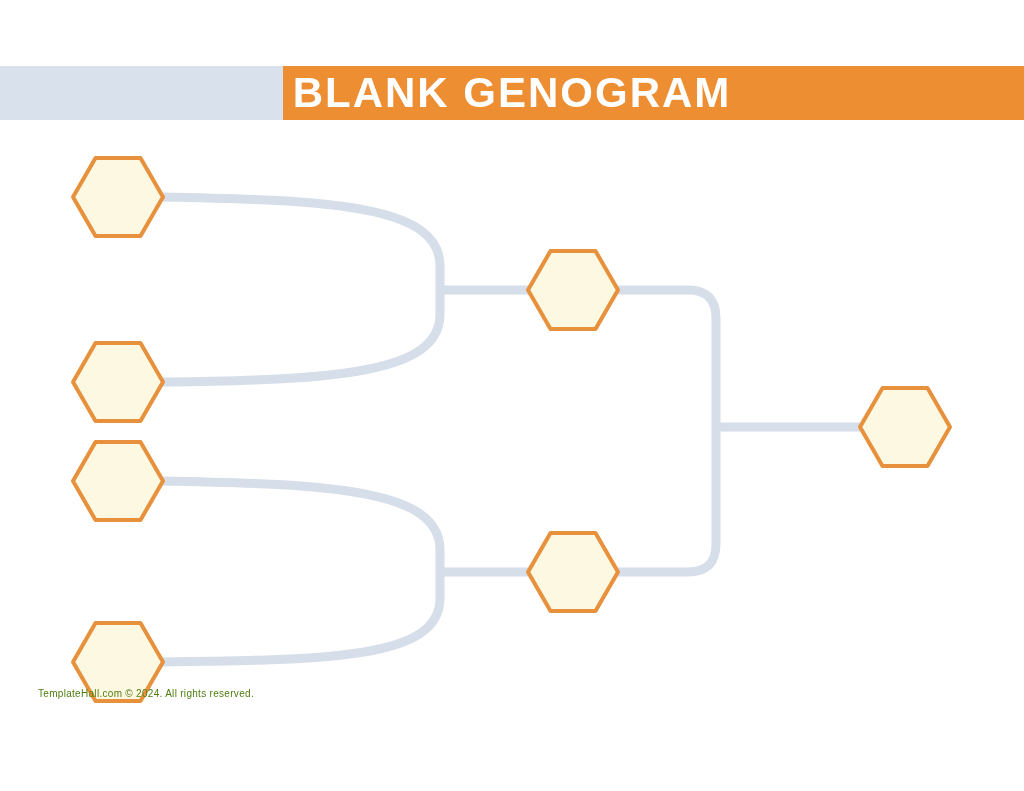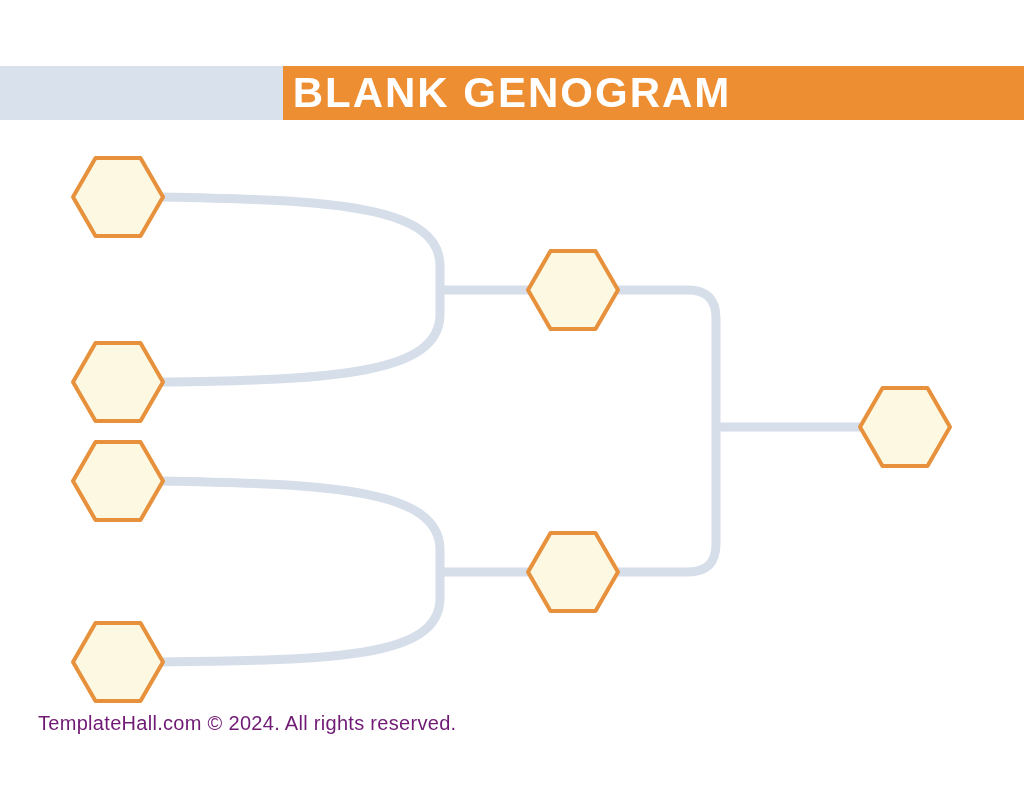--- a/index.html
+++ b/index.html
@@ -53,24 +53,24 @@
   .canvas-wrap {
     position: absolute;
     left: 0;
     top: 0;
     width: 1024px;
     height: 791px;
   }
   .footer {
     position: absolute;
     left: 38px;
-    top: 712px;
-    font-size: 20px;
+    top: 688px;
+    font-size: 10px;
     letter-spacing: 0.3px;
-    color: #701a75;
+    color: #4d7c0f;
   }
 </style>
 </head>
 <body>
 
 <div class="canvas-wrap">
   <svg width="1024" height="791" viewBox="0 0 1024 791" xmlns="http://www.w3.org/2000/svg">
       <path d="M 160 197 C 335 200 440 206 440 266 L 440 314 C 440 374 335 380 160 382" fill="none" stroke="#d6deea" stroke-width="9" stroke-linejoin="round"></path>
       <path d="M 440 290 L 535 290" fill="none" stroke="#d6deea" stroke-width="9" stroke-linejoin="round"></path>
       <path d="M 160 481 C 335 484 440 490 440 550 L 440 598 C 440 658 335 660 160 662" fill="none" stroke="#d6deea" stroke-width="9" stroke-linejoin="round"></path>

